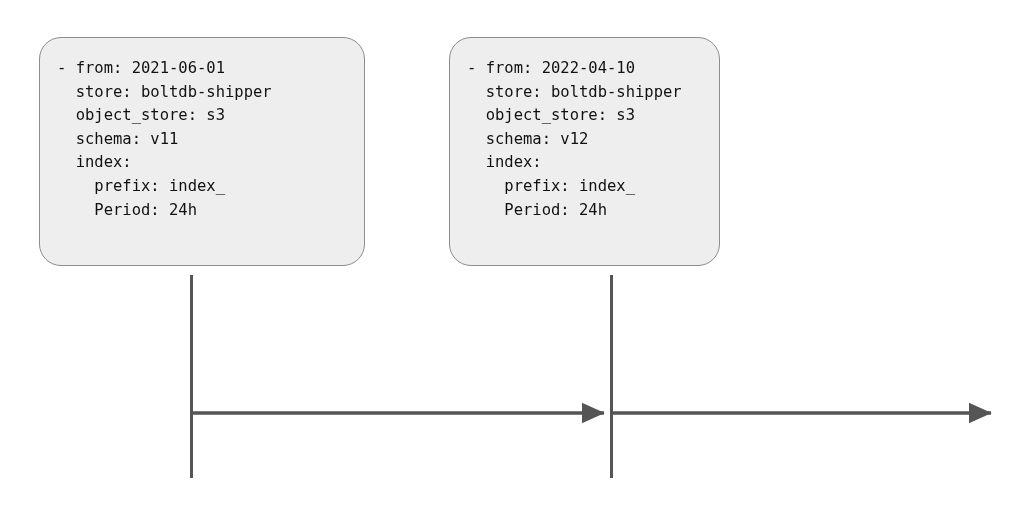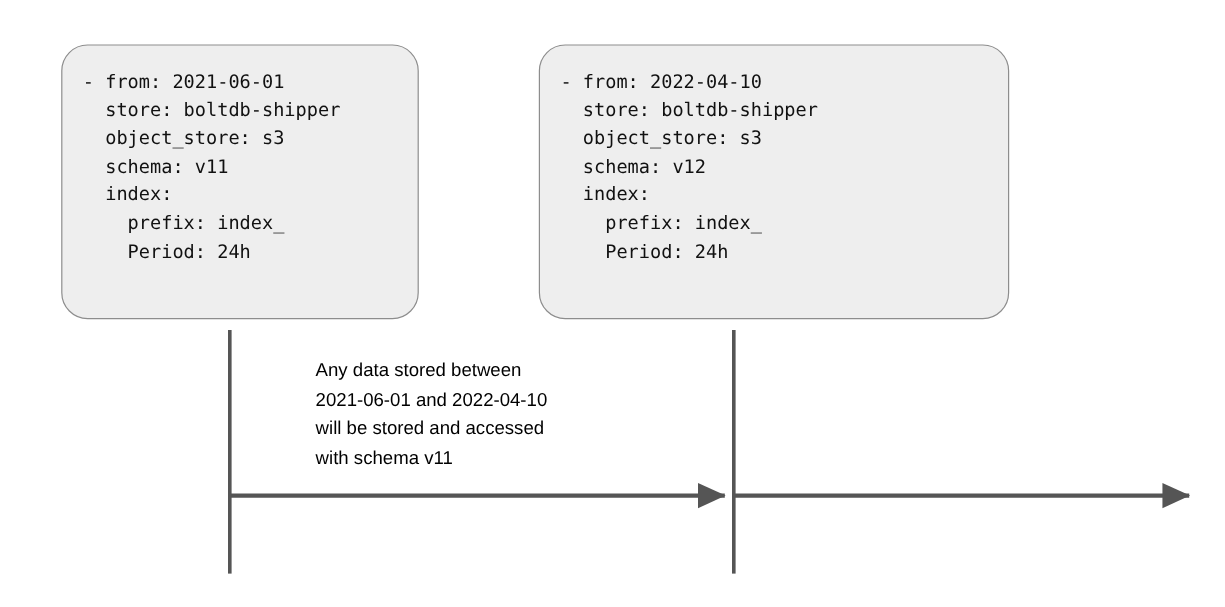--- a/index.html
+++ b/index.html
@@ -23,22 +23,22 @@
   }
 
   
   .config-box {
     position: absolute;
     background: #eeeeee;
     border: 1.6px solid #8d8d8d;
     border-radius: 22px;
     box-sizing: border-box;
   }
-  #config-box-v11 { left: 51px;  top: 37px; width: 298px; height: 229px; }
-  #config-box-v12 { left: 449px; top: 37px; width: 392px; height: 229px; }
+  #config-box-v11 { left: 39px;  top: 37px; width: 326px; height: 229px; }
+  #config-box-v12 { left: 449px; top: 37px; width: 271px; height: 229px; }
 
   .config-text {
     position: absolute;
     left: 17px;
     top: 19px;
     margin: 0;
     font-family: "DejaVu Sans Mono", "Liberation Mono", monospace;
     font-size: 15.5px;
     line-height: 23.6px;
     white-space: pre;
@@ -110,19 +110,15 @@
   <div class="config-box" id="config-box-v12">
     <pre class="config-text">- from: 2022-04-10
   store: boltdb-shipper
   object_store: s3
   schema: v12
   index:
     prefix: index_
     Period: 24h</pre>
   </div>
 
-  <p class="annotation" id="annotation-v11">Any data stored between
-2021-06-01 and 2022-04-10
-will be stored and accessed
-with schema v11</p>
 
 
 </div>
 
 </body></html>

